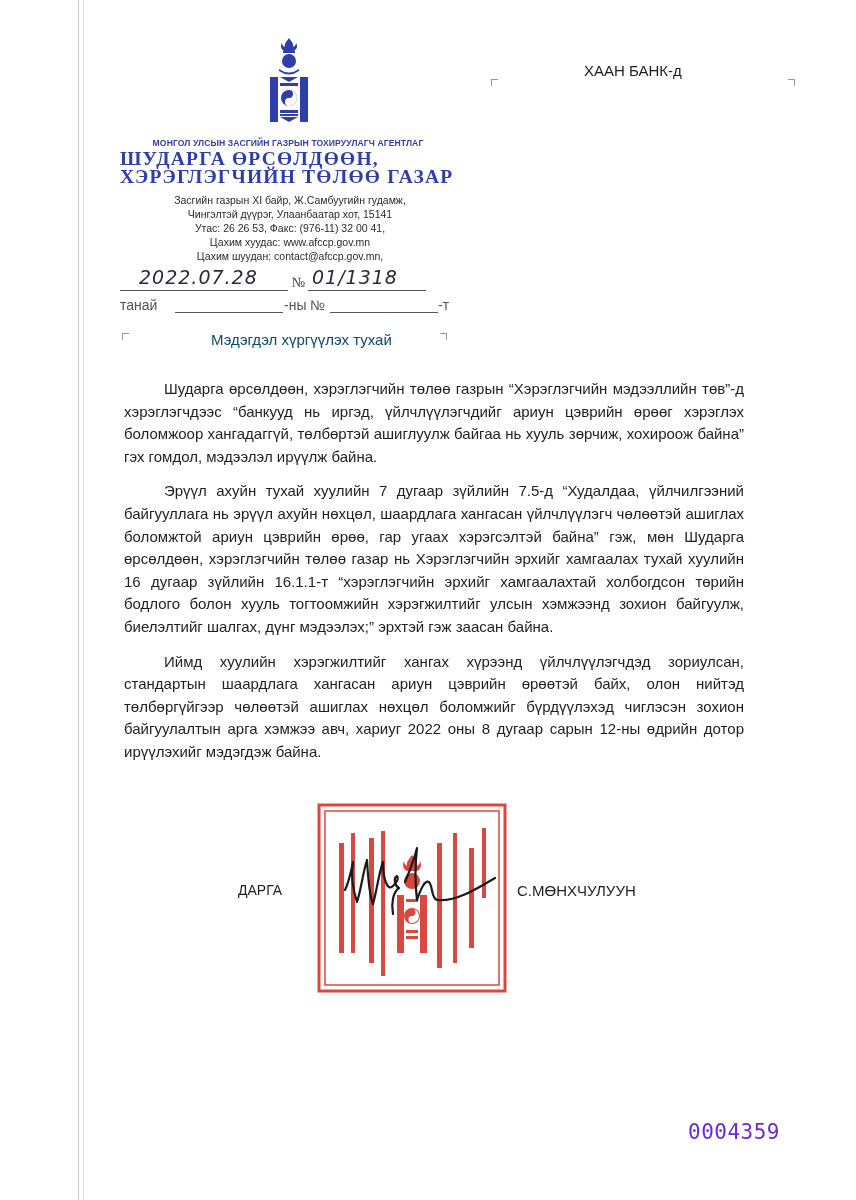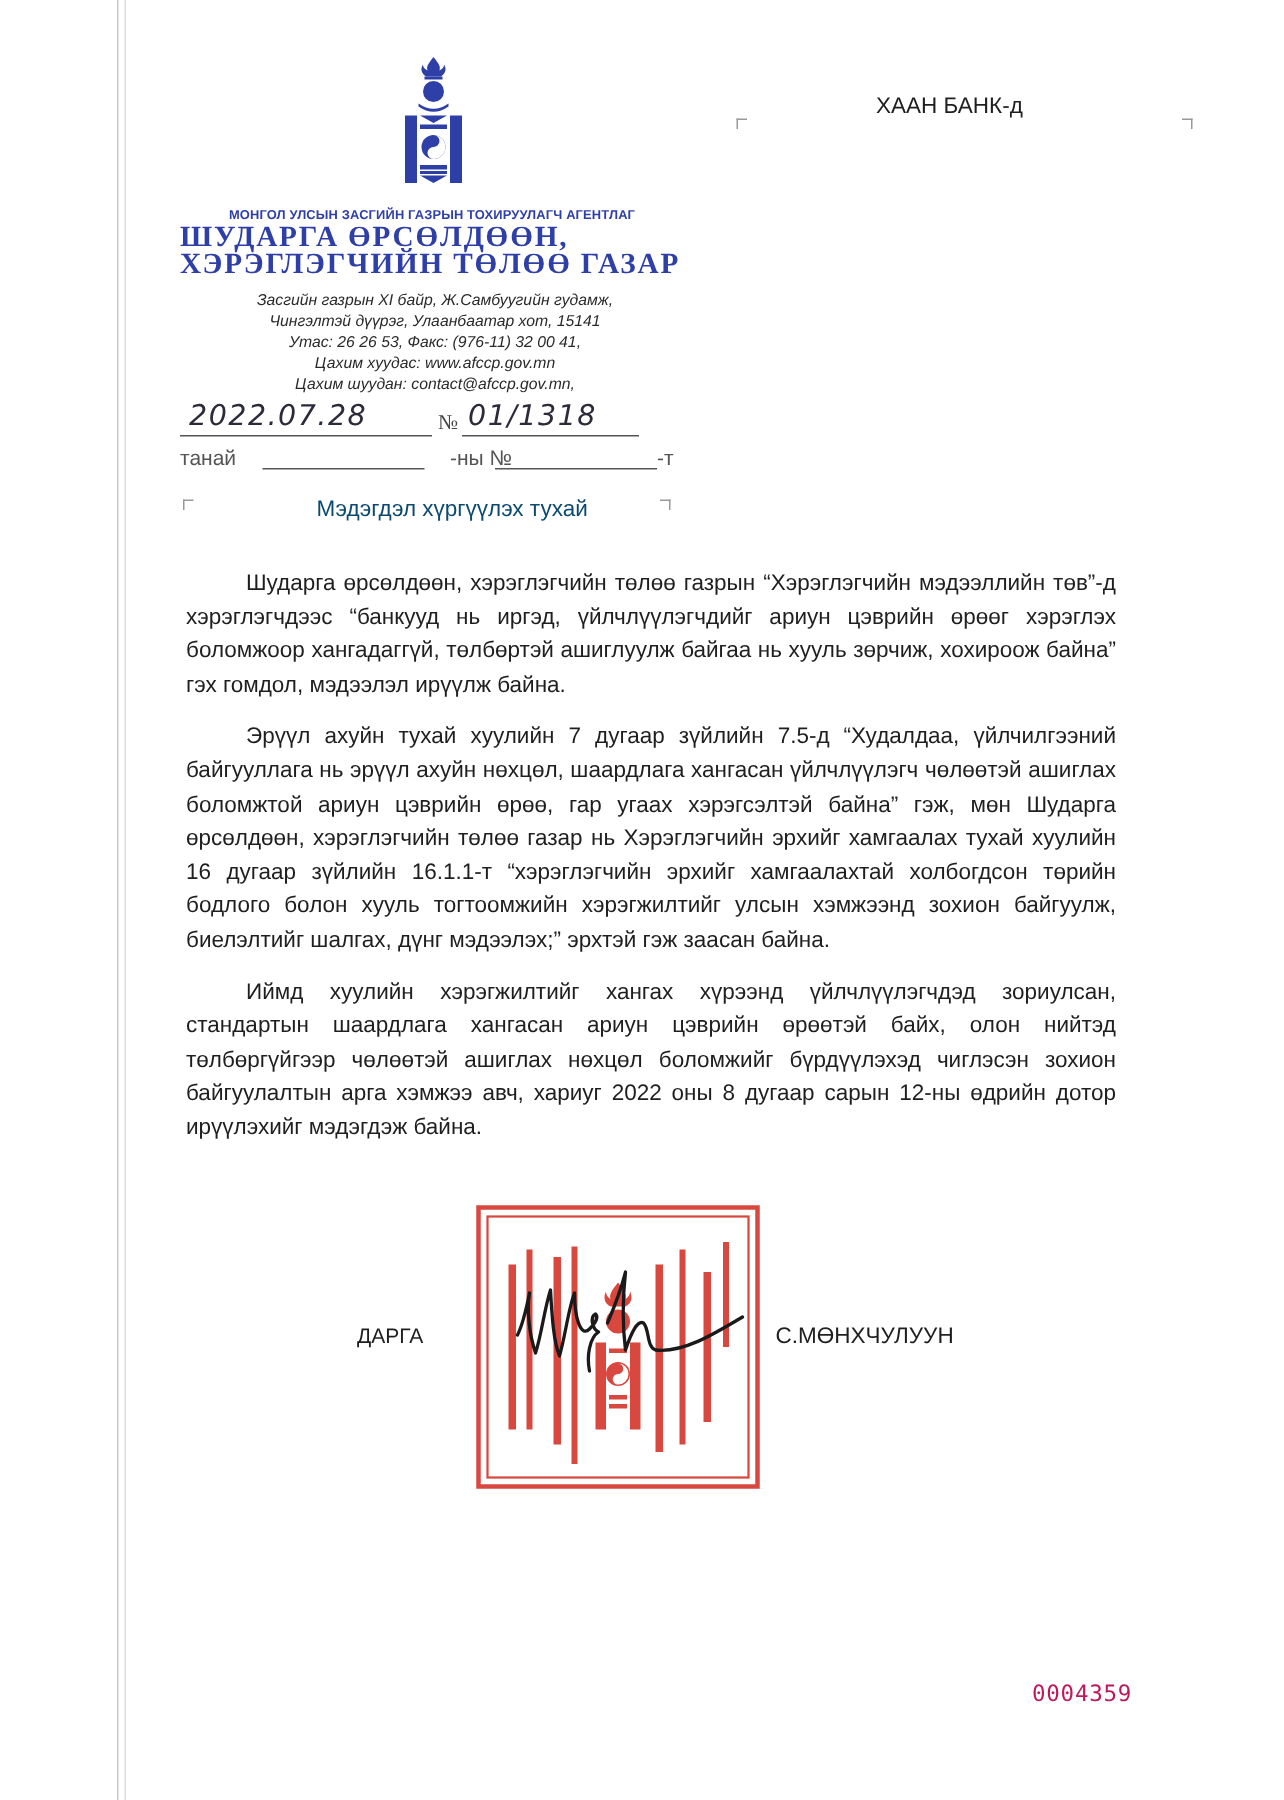--- a/index.html
+++ b/index.html
@@ -10,58 +10,58 @@
   .edge-2 { left:83px; background:#dcdcdc; }
 
   
   .emblem { position:absolute; left:262px; top:36px; width:54px; height:100px; }
   .org-parent { position:absolute; left:120px; top:138px; width:336px; text-align:center;
                 color:#2f3fa8; font-weight:bold; font-size:8.6px; letter-spacing:0.1px; }
   .org-name { position:absolute; left:120px; top:150px; width:336px; text-align:left;
               color:#2f3fa8; font-family:"Liberation Serif", serif; font-weight:bold;
               font-size:19.5px; line-height:18px; letter-spacing:1.2px; }
   .address { position:absolute; left:120px; top:193px; width:340px; text-align:center;
-             color:#2a2a2a; font-size:10.5px; line-height:14px;font-style:italic; }
+             color:#2a2a2a; font-size:10.5px; line-height:14px; }
 
   .date-row { position:absolute; left:120px; top:266px; width:306px; height:26px; }
   .hand { font-family:"DejaVu Sans", sans-serif; font-size:19px; color:#2b2b3a; position:absolute; top:0; letter-spacing:1px; font-style:italic; }
-  .date-val { left:6px; }
+  .date-val { left:19px; }
   .num-val { left:192px; }
   .num-sign { position:absolute; left:172px; top:9px; font-family:"Liberation Serif", serif; font-size:14px; color:#444; }
   .uline { position:absolute; height:1px; background:#555; top:24px; }
   .ul-1 { left:0; width:168px; }
   .ul-2 { left:188px; width:118px; }
 
   .ref-row { position:absolute; left:120px; top:297px; width:340px; height:20px;
              font-family:Liberation Sans, sans-serif; font-size:14px; color:#555; }
   .ref-row span { position:absolute; top:0; }
   .ref-a { left:0; }
   .ref-line1 { position:absolute; left:55px; top:15px; width:108px; height:1px; background:#555; }
-  .ref-b { left:164px;margin-left:16px; }
+  .ref-b { left:164px; }
   .ref-line2 { position:absolute; left:210px; top:15px; width:108px; height:1px; background:#555; }
   .ref-c { left:318px; }
 
   .corner { position:absolute; width:6px; height:6px; border-color:#999; border-style:solid; }
   .c-tl { border-width:1px 0 0 1px; }
   .c-tr { border-width:1px 1px 0 0; }
 
   .recipient { position:absolute; left:584px; top:62px; font-size:15px; color:#1f1f1f; }
   .subject { position:absolute; left:163px; top:331px; font-size:15px; color:#0c4a6e;margin-left:48px; }
 
   .body { position:absolute; left:124px; top:378px; width:620px; font-size:15px; line-height:22.6px;
           text-align:justify; color:#1f1f1f; }
   .body p { margin:0 0 12px 0; text-indent:40px; }
 
   .sign-title { position:absolute; left:238px; top:882px; font-size:14px; }
   .sign-name { position:absolute; left:517px; top:882px; font-size:15px; }
   .seal { position:absolute; left:317px; top:803px; width:190px; height:190px; }
   .signature { position:absolute; left:335px; top:842px; width:170px; height:80px; }
 
   .serial { position:absolute; left:688px; top:1120px; font-family:"DejaVu Sans Mono", monospace;
-            font-size:15px; color:#be185d; letter-spacing:0.5px; }
+            font-size:21px; color:#6d28d9; letter-spacing:0.5px; }
 </style>
 </head>
 <body>
 
 <div class="edge-line edge-1"></div>
 <div class="edge-line edge-2"></div>
 
 <svg class="emblem" viewBox="0 0 54 100">
   <g fill="#2f3fa8">
     <path d="M27 2 C24 6 22 8 23 11 C21 10 20 9 20 7 C18 10 19 13 22 15 L32 15 C35 13 36 10 34 7 C34 9 33 10 31 11 C32 8 30 6 27 2 Z"></path>

